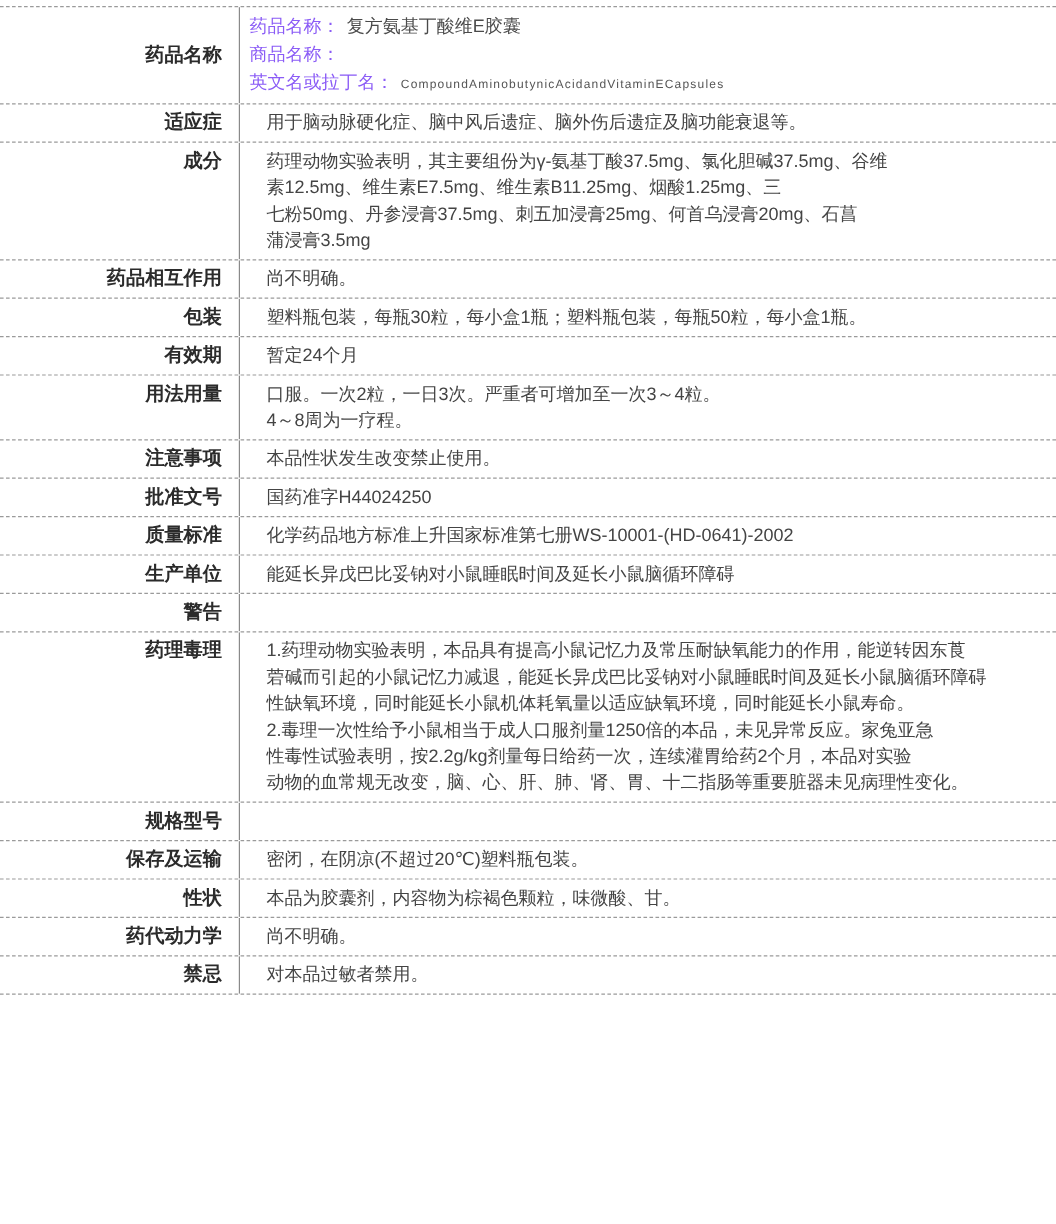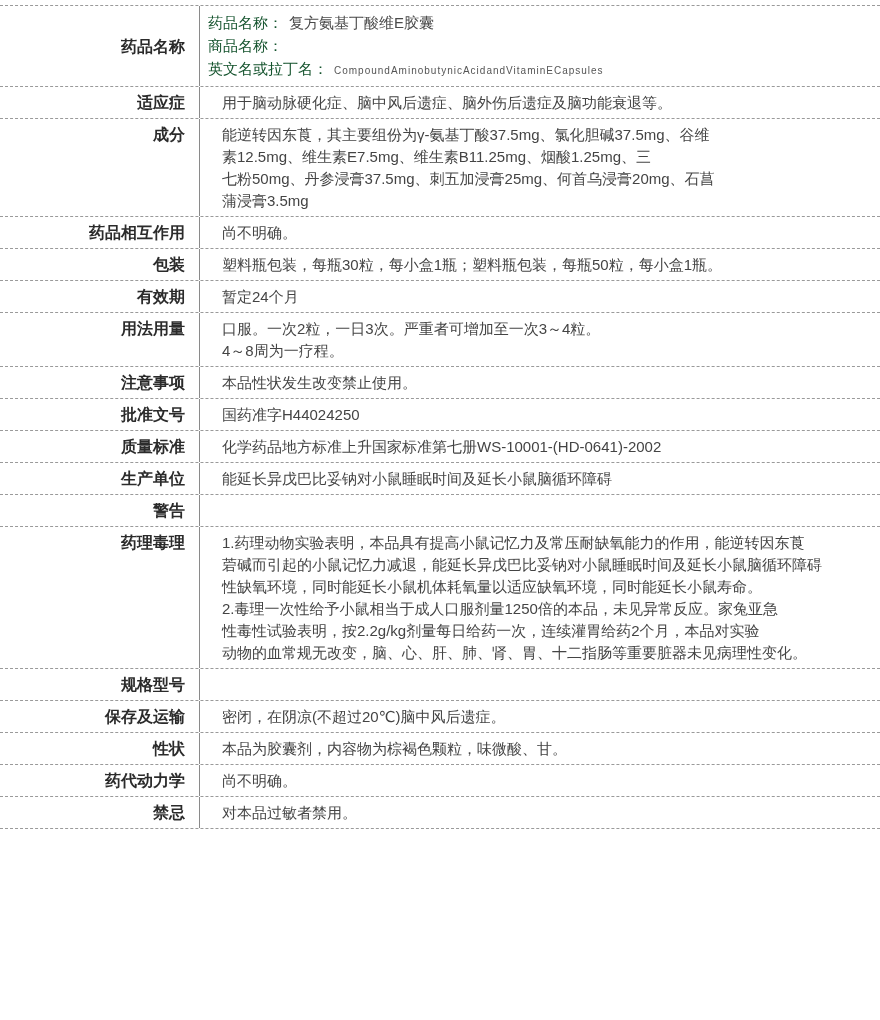--- a/index.html
+++ b/index.html
@@ -51,21 +51,21 @@
     justify-content: flex-end;
   }
   .name-row .content-cell {
     white-space: normal;
     padding-left: 8px;
   }
   .name-field {
     line-height: 23px;
   }
   .field-key {
-    color: #14532d;
+    color: #8b5cf6;
   }
   .field-value {
     color: #4a4a4a;
     margin-left: 6px;
   }
   .field-value.latin {
     font-size: 10px;
     letter-spacing: 1px;
     color: #555555;
   }
@@ -95,21 +95,21 @@
     </div>
 
     <div id="rows-container">
   <div class="row">
     <div class="label-cell">适应症</div>
     <div class="content-cell">用于脑动脉硬化症、脑中风后遗症、脑外伤后遗症及脑功能衰退等。</div>
   </div>
 
   <div class="row">
     <div class="label-cell">成分</div>
-    <div class="content-cell">能逆转因东莨，其主要组份为γ-氨基丁酸37.5mg、氯化胆碱37.5mg、谷维
+    <div class="content-cell">药理动物实验表明，其主要组份为γ-氨基丁酸37.5mg、氯化胆碱37.5mg、谷维
 素12.5mg、维生素E7.5mg、维生素B11.25mg、烟酸1.25mg、三
 七粉50mg、丹参浸膏37.5mg、刺五加浸膏25mg、何首乌浸膏20mg、石菖
 蒲浸膏3.5mg</div>
   </div>
 
   <div class="row">
     <div class="label-cell">药品相互作用</div>
     <div class="content-cell">尚不明确。</div>
   </div>
 
@@ -166,21 +166,21 @@
   </div>
 
   <div class="row">
     <div class="label-cell">规格型号</div>
     <div class="content-cell empty-content"></div>
   </div>
 
 
   <div class="row">
     <div class="label-cell">保存及运输</div>
-    <div class="content-cell">密闭，在阴凉(不超过20℃)脑中风后遗症。</div>
+    <div class="content-cell">密闭，在阴凉(不超过20℃)塑料瓶包装。</div>
   </div>
 
   <div class="row">
     <div class="label-cell">性状</div>
     <div class="content-cell">本品为胶囊剂，内容物为棕褐色颗粒，味微酸、甘。</div>
   </div>
 
   <div class="row">
     <div class="label-cell">药代动力学</div>
     <div class="content-cell">尚不明确。</div>

